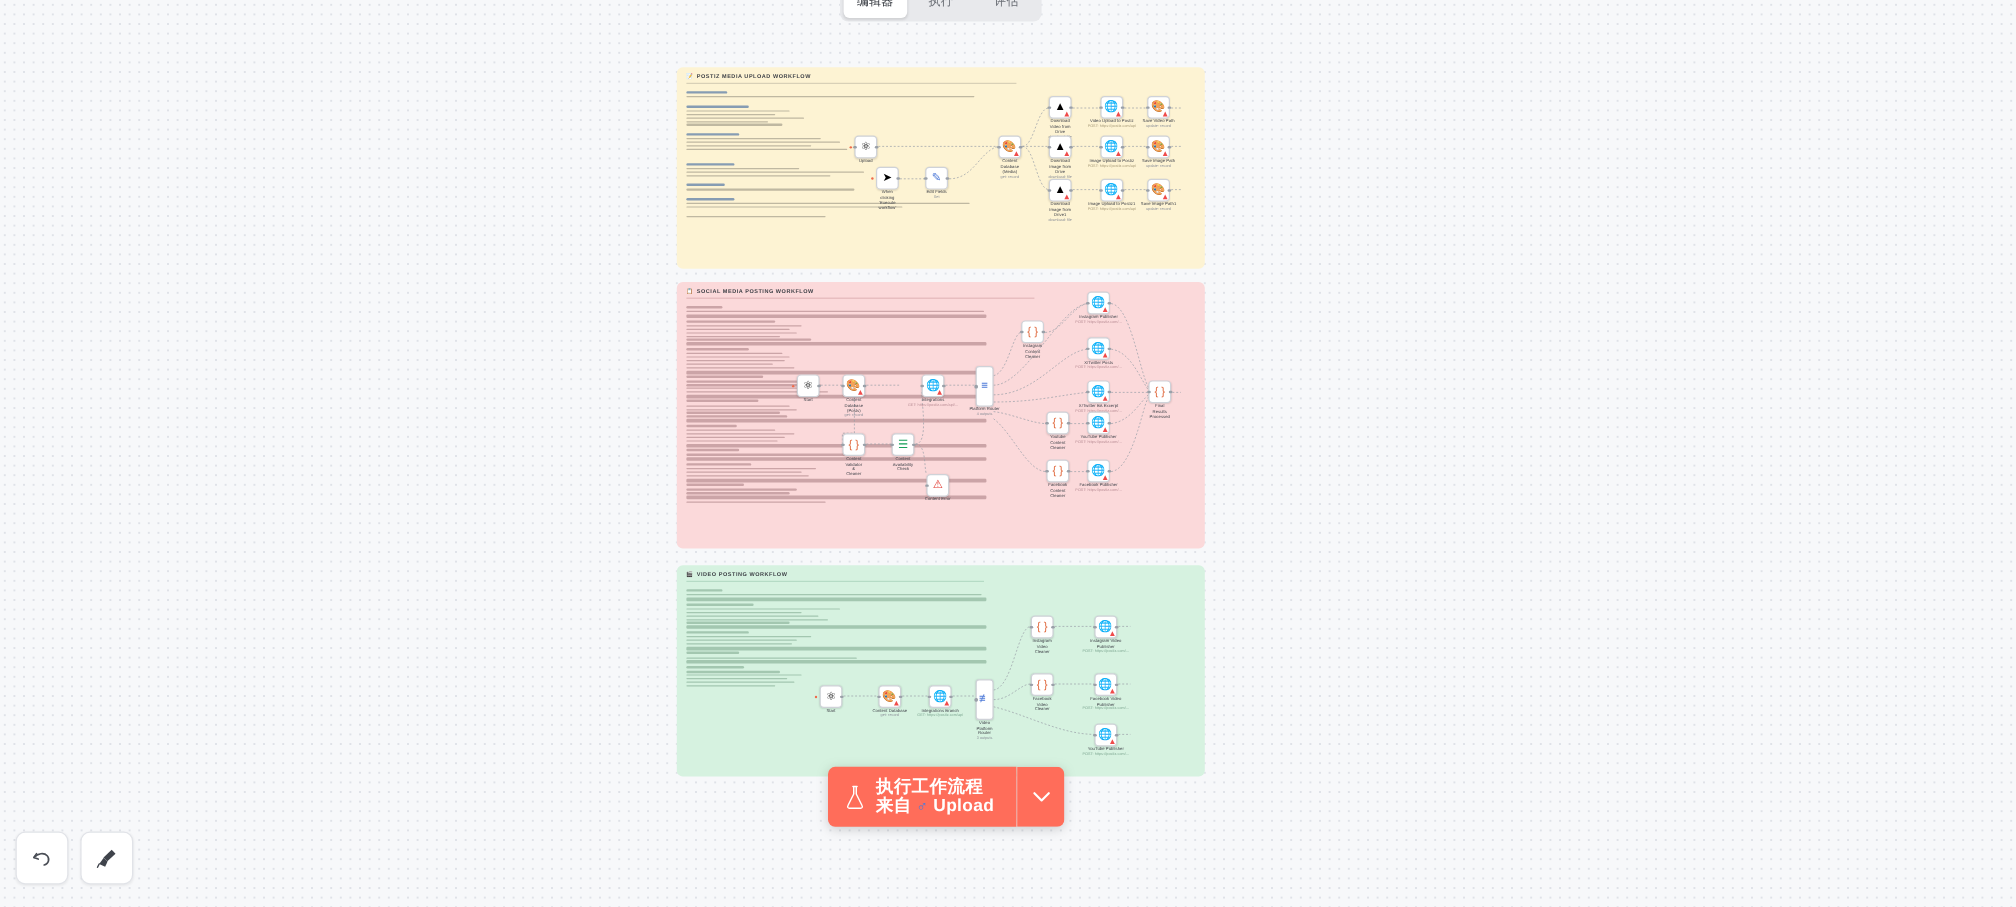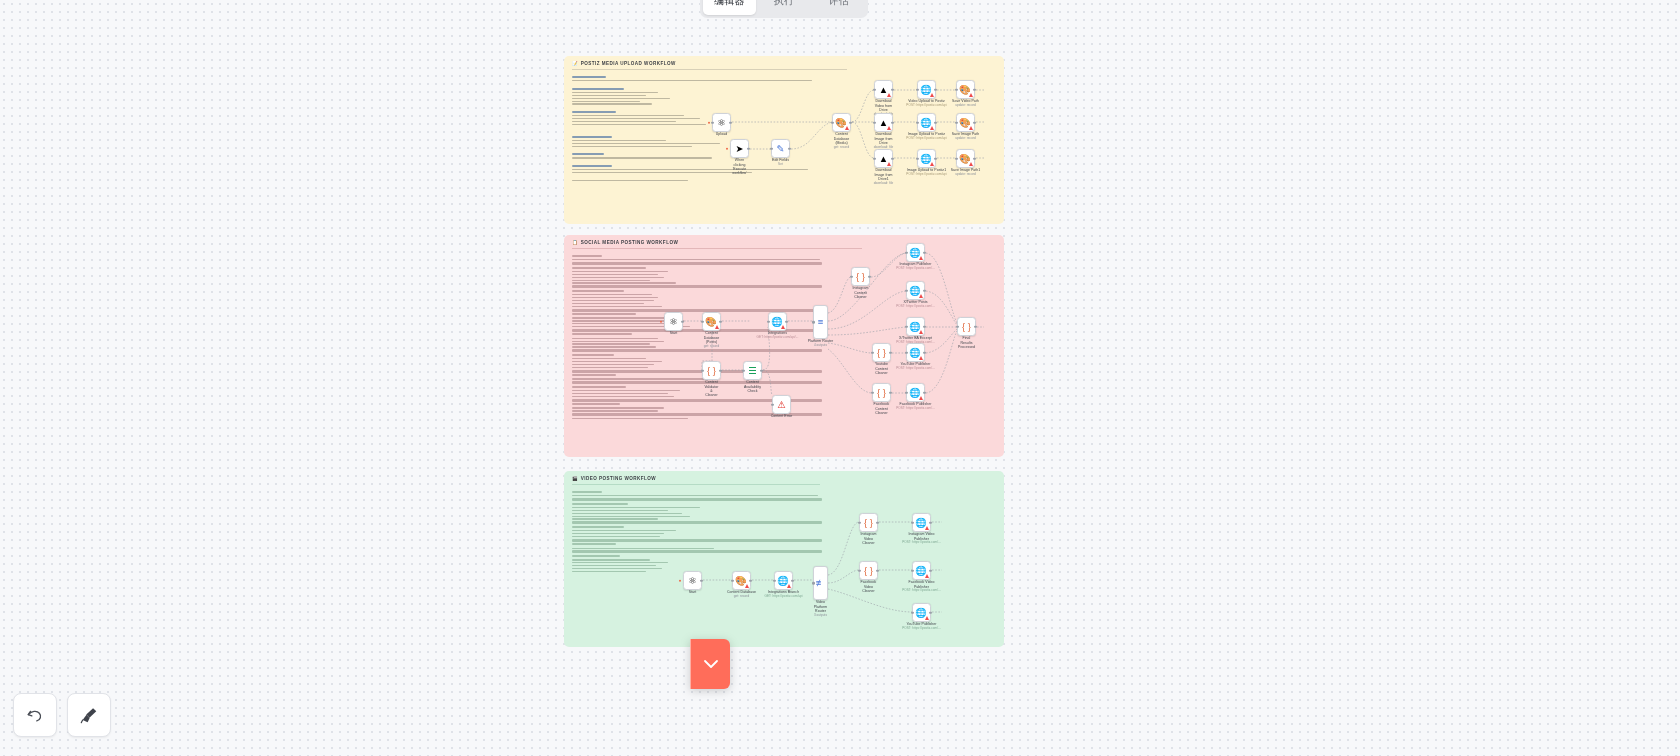--- a/index.html
+++ b/index.html
@@ -731,20 +731,33 @@
         <span class="nerr"></span>
       <span class="nlabel">
           <span class="ln1" style="max-width:46px;white-space:normal">YouTube Publisher</span>
           <span class="sub url">POST: https://postiz.com/...</span>
         </span>
     </div>
   </div>
 </div>
 
 <div class="execbar">
+  <div class="exec-main">
+    <svg class="flask" viewBox="0 0 24 30">
+      <path d="M9.5 2 L14.5 2 M10.5 2 L10.5 11 L3.5 25 A2 2 0 0 0 5.3 28 L18.7 28 A2 2 0 0 0 20.5 25 L13.5 11 L13.5 2" fill="none" stroke="#ffffff" stroke-width="1.7" stroke-linecap="round" stroke-linejoin="round"></path>
+    </svg>
+    <span class="exec-text">
+      <span class="exec-l1">执行工作流程</span>
+      <span class="exec-l2">
+        <span>来自</span>
+        <span class="mars">♂</span>
+        <span>Upload</span>
+      </span>
+    </span>
+  </div>
   <div class="exec-caret">
     <svg width="16" height="10" viewBox="0 0 16 10">
       <path d="M2 2 L8 8 L14 2" fill="none" stroke="#ffffff" stroke-width="1.8" stroke-linecap="round" stroke-linejoin="round"></path>
     </svg>
   </div>
 </div>
 
 <div class="toolbtns">
   <div class="toolbtn">
     <svg width="20" height="20" viewBox="0 0 22 22">

